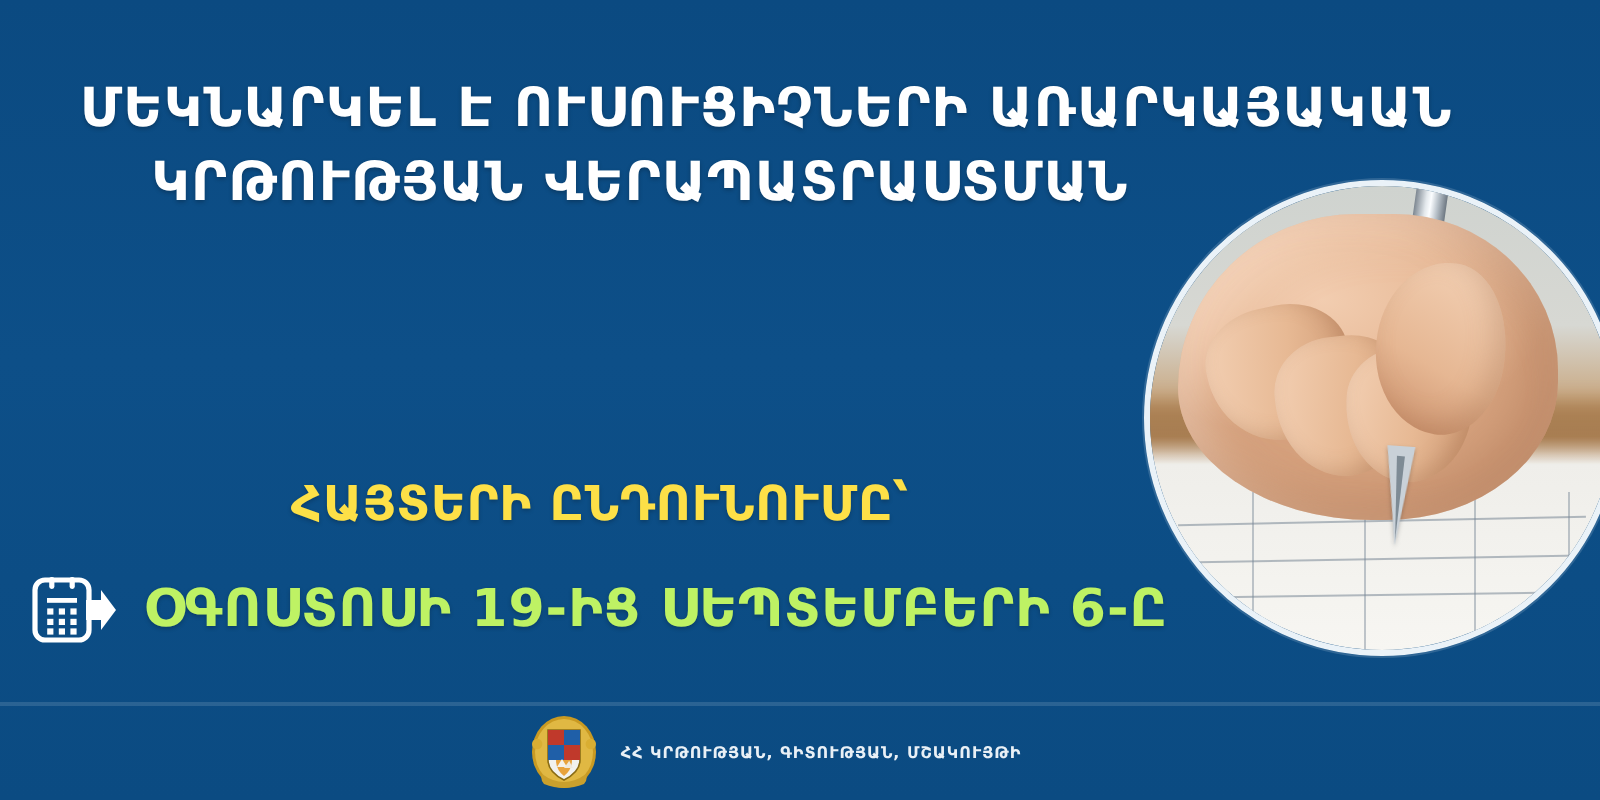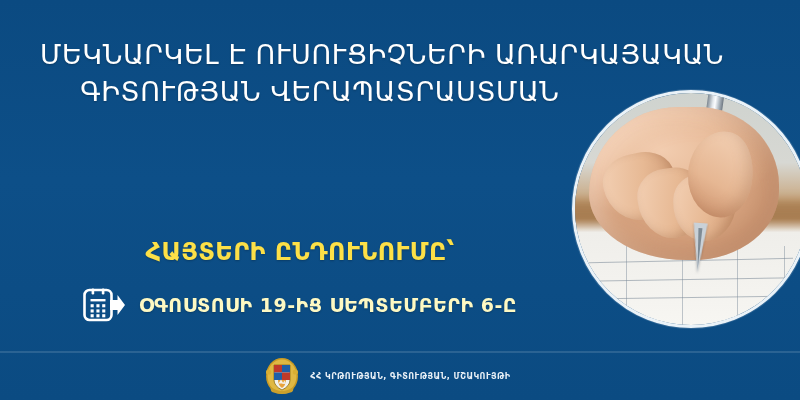--- a/index.html
+++ b/index.html
@@ -162,21 +162,21 @@
     top: 36px;
     width: 560px;
     z-index: 3;
     text-align: center;
     color: #ffffff;
   }
   .headline .line {
     display: block;
     font-size: 27px;
     line-height: 37px;
-    font-weight: 400;
+    font-weight: 700;
     letter-spacing: 0.6px;
     text-shadow: 0 1px 2px rgba(0,0,0,0.25);
     white-space: nowrap;
   }
 
   
   .subtitle {
     position: absolute;
     left: 40px;
     top: 238px;
@@ -203,22 +203,22 @@
     justify-content: center;
     gap: 14px;
   }
   .cal-icon {
     width: 42px;
     height: 34px;
     flex: 0 0 auto;
     display: block;
   }
   .date-text {
-    color: #fef9c3;
-    font-size: 19px;
+    color: #bef264;
+    font-size: 26px;
     font-weight: 700;
     letter-spacing: 0.5px;
     white-space: nowrap;
     text-shadow: 0 1px 2px rgba(0,0,0,0.22);
   }
 
   
   .divider {
     position: absolute;
     left: 0;
@@ -278,21 +278,21 @@
         <div class="finger f3"></div>
         <div class="thumb"></div>
       </div>
       <div class="pen-tip"></div>
       <div class="pen-tip-dark"></div>
     </div>
   </div>
 
   <div class="headline">
     <span class="line">ՄԵԿՆԱՐԿԵԼ Է ՈՒՍՈՒՑԻՉՆԵՐԻ ԱՌԱՐԿԱՅԱԿԱՆ</span>
-    <span class="line">ԳԻՏՈՒԹՅԱՆ ՎԵՐԱՊԱՏՐԱՍՏՄԱՆ</span>
+    <span class="line">ԿՐԹՈՒԹՅԱՆ ՎԵՐԱՊԱՏՐԱՍՏՄԱՆ</span>
   </div>
 
   <div class="subtitle">ՀԱՅՏԵՐԻ ԸՆԴՈՒՆՈՒՄԸ՝</div>
 
   <div class="date-row">
     <svg class="cal-icon" viewBox="0 0 42 34" aria-hidden="true">
       <rect x="1.5" y="2" width="27" height="30" rx="5" ry="5" fill="none" stroke="#ffffff" stroke-width="2.6"></rect>
       <rect x="7.5" y="11" width="15" height="2.4" fill="#ffffff"></rect>
       <rect x="8.6" y="0.5" width="2.6" height="6" rx="1.2" fill="#ffffff"></rect>
       <rect x="18.8" y="0.5" width="2.6" height="6" rx="1.2" fill="#ffffff"></rect>

